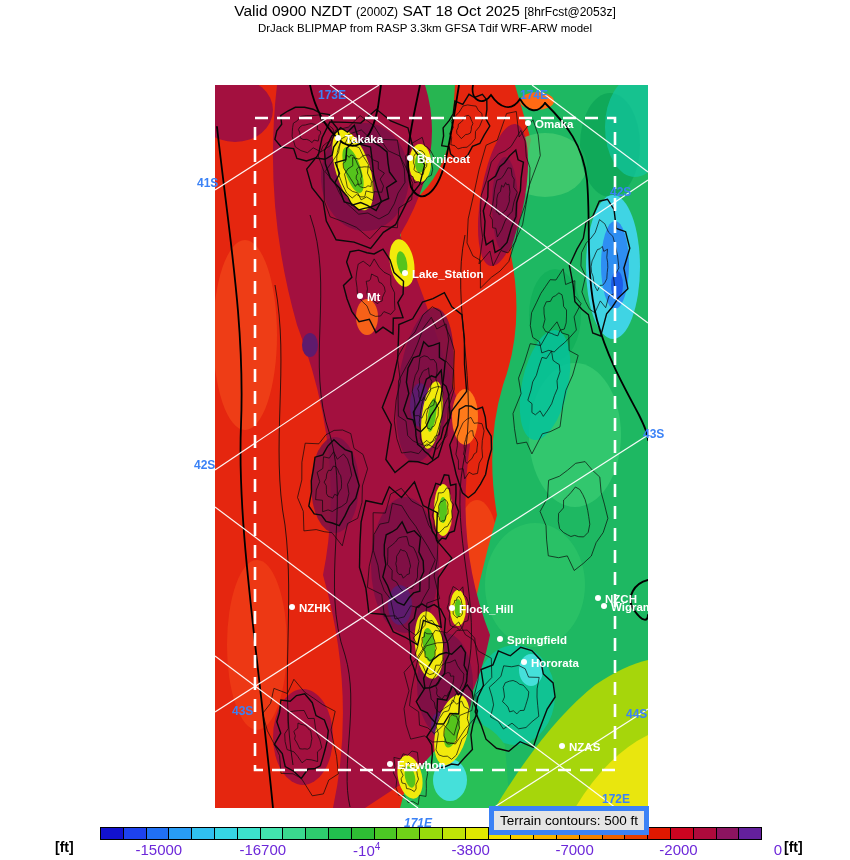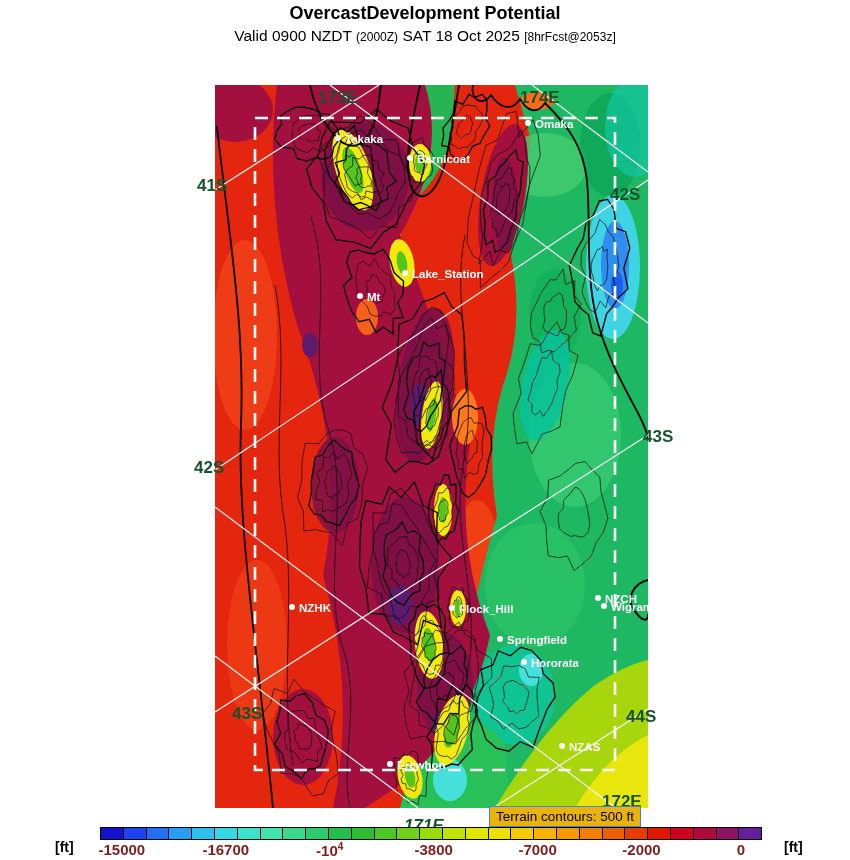--- a/index.html
+++ b/index.html
@@ -9,55 +9,55 @@
   }
   
   .hdr{position:absolute;left:0;top:0;width:850px;text-align:center;line-height:1.25;}
   .hdr .title{font-size:18px;font-weight:bold;color:#000;margin-top:2px;}
   .hdr .sub{font-size:15.5px;color:#000;margin-top:1px;}
   .hdr .sub .sm{font-size:12px;}
   .hdr .model{font-size:11.5px;color:#000;margin-top:1px;}
   
   #map{position:absolute;left:215px;top:85px;width:433px;height:723px;}
   #map svg{position:absolute;left:0;top:0;}
-  .gratlab{position:absolute;font-size:17px;font-weight:bold;color:#14532d;white-space:nowrap;z-index:4;}
+  .gratlab{position:absolute;font-size:12px;font-weight:bold;color:#3b82f6;white-space:nowrap;z-index:4;}
   
   #note{
     position:absolute;left:489px;top:806px;height:19px;line-height:19px;
-    background:#eab308;border:1px solid #3b82f6;font-size:13.5px;color:#000;
+    background:#e5e5e5;border:5px solid #3b82f6;font-size:13.5px;color:#000;
     padding:0 6px;z-index:6;white-space:nowrap;
   }
   
   #bar{
     position:absolute;left:100px;top:827px;width:662px;height:13px;
     display:flex;border:1px solid #000;box-sizing:border-box;z-index:5;
   }
   #bar .seg{flex:1;border-right:1px solid #000;}
   #bar .seg:last-child{border-right:none;}
   #ticks{position:absolute;left:100px;top:841px;width:662px;height:18px;z-index:5;}
   #ticks .tick{
-    position:absolute;transform:translateX(-50%);font-size:15px;font-weight:bold;color:#7f1d1d;
-    white-space:nowrap;top:0;
+    position:absolute;transform:translateX(-50%);font-size:15px;font-weight:normal;color:#6d28d9;
+    white-space:nowrap;top:0;margin-left:37px;
   }
   #ticks .tick sup{font-size:10px;}
   .unit{position:absolute;top:839px;font-size:14px;font-weight:bold;color:#000;z-index:5;}
   #unitL{left:55px;}
   #unitR{left:784px;}
 </style>
 </head>
 <body>
 
 <div class="hdr">
-  <div class="title">OvercastDevelopment Potential</div>
   <div class="sub">
     <span>Valid 0900 NZDT</span>
     <span class="sm">(2000Z)</span>
     <span>SAT 18 Oct 2025</span>
     <span class="sm">[8hrFcst@2053z]</span>
   </div>
+  <div class="model">DrJack BLIPMAP from RASP 3.3km GFSA Tdif WRF-ARW model</div>
 </div>
 
 <div id="map">
 <svg width="433" height="723" viewBox="0 0 433 723" preserveAspectRatio="none">
 
   <rect x="0" y="0" width="433" height="723" fill="#e5260f"></rect>
 
   <ellipse cx="30" cy="250" rx="32" ry="95" fill="#f04318" opacity="0.8"></ellipse>
   <ellipse cx="42" cy="560" rx="30" ry="85" fill="#ef3d15" opacity="0.8"></ellipse>
   <ellipse cx="262" cy="470" rx="22" ry="55" fill="#f34c16" opacity="0.7"></ellipse>

